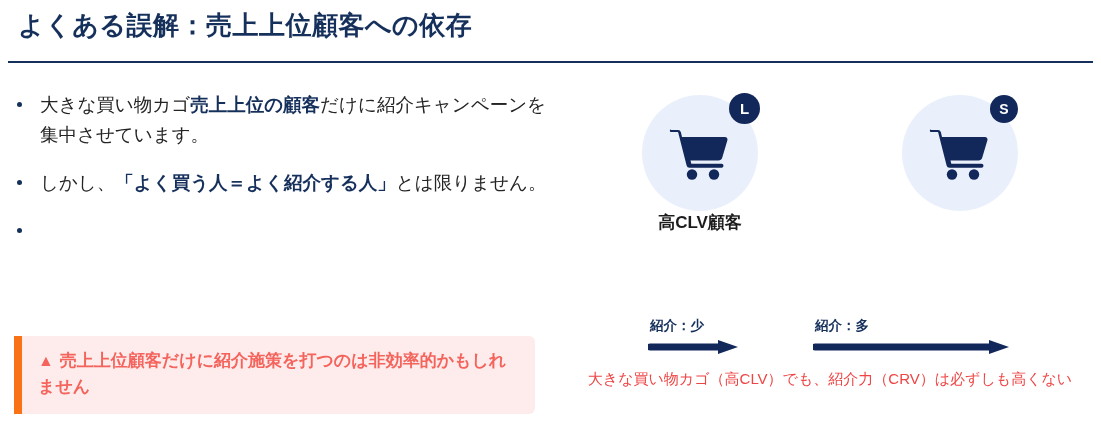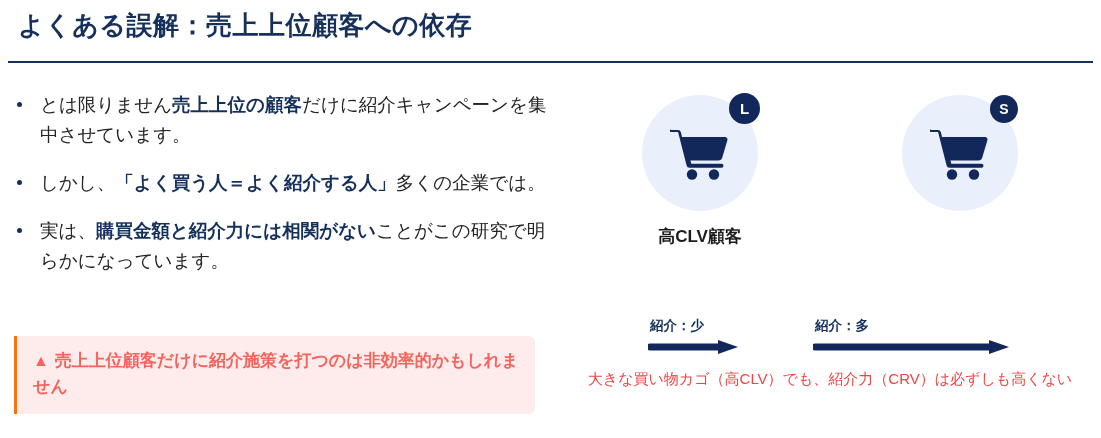--- a/index.html
+++ b/index.html
@@ -68,21 +68,21 @@
   }
 
   
   .warning-box {
     position: absolute;
     left: 14px;
     top: 336px;
     width: 521px;
     box-sizing: border-box;
     background: #fdeceb;
-    border-left: 3px solid #f97316;
+    border-left: 8px solid #f97316;
     border-radius: 0 6px 6px 0;
     padding: 12px 14px 13px 16px;
     color: #f4635c;
     font-size: 17px;
     font-weight: bold;
     line-height: 1.55;
   }
   .warn-icon {
     display: inline-block;
     margin-right: 6px;
@@ -132,21 +132,20 @@
     width: 31px; height: 31px;
     font-size: 15px;
   }
   .badge-s {
     right: 0px; top: 0px;
     width: 28px; height: 28px;
     font-size: 14px;
   }
 
   .node-title {
-    margin-top: 14px;
     font-size: 17px;
     font-weight: bold;
     color: #1c1c1c;
   }
   .node-sub {
     margin-top: 9px;
     font-size: 15.5px;
     color: #3d3d3d;
   }
 
@@ -176,31 +175,30 @@
 </head>
 <body>
 
 <div class="slide-title">よくある誤解：売上上位顧客への依存</div>
 <div class="title-divider"></div>
 
 <div class="bullets">
 
   <div class="bullet-item">
     <span class="bullet-dot"></span>
-    <span class="bullet-text"><span>とは限りません</span><b class="em">売上上位の顧客</b><span>だけに紹介キャンペーンを集中させています。</span></span>
+    <span class="bullet-text"><span>大きな買い物カゴ</span><b class="em">売上上位の顧客</b><span>だけに紹介キャンペーンを集中させています。</span></span>
   </div>
 
   <div class="bullet-item">
     <span class="bullet-dot"></span>
-    <span class="bullet-text"><span>しかし、</span><b class="em">「よく買う人＝よく紹介する人」</b><span>多くの企業では。</span></span>
+    <span class="bullet-text"><span>しかし、</span><b class="em">「よく買う人＝よく紹介する人」</b><span>とは限りません。</span></span>
   </div>
 
   <div class="bullet-item">
     <span class="bullet-dot"></span>
-    <span class="bullet-text"><span>実は、</span><b class="em">購買金額と紹介力には相関がない</b><span>ことがこの研究で明らかになっています。</span></span>
   </div>
 
 </div>
 
 <div class="warning-box">
   <span class="warn-icon">▲</span><span>売上上位顧客だけに紹介施策を打つのは非効率的かもしれません</span>
 </div>
 
 <div class="diagram">
 

